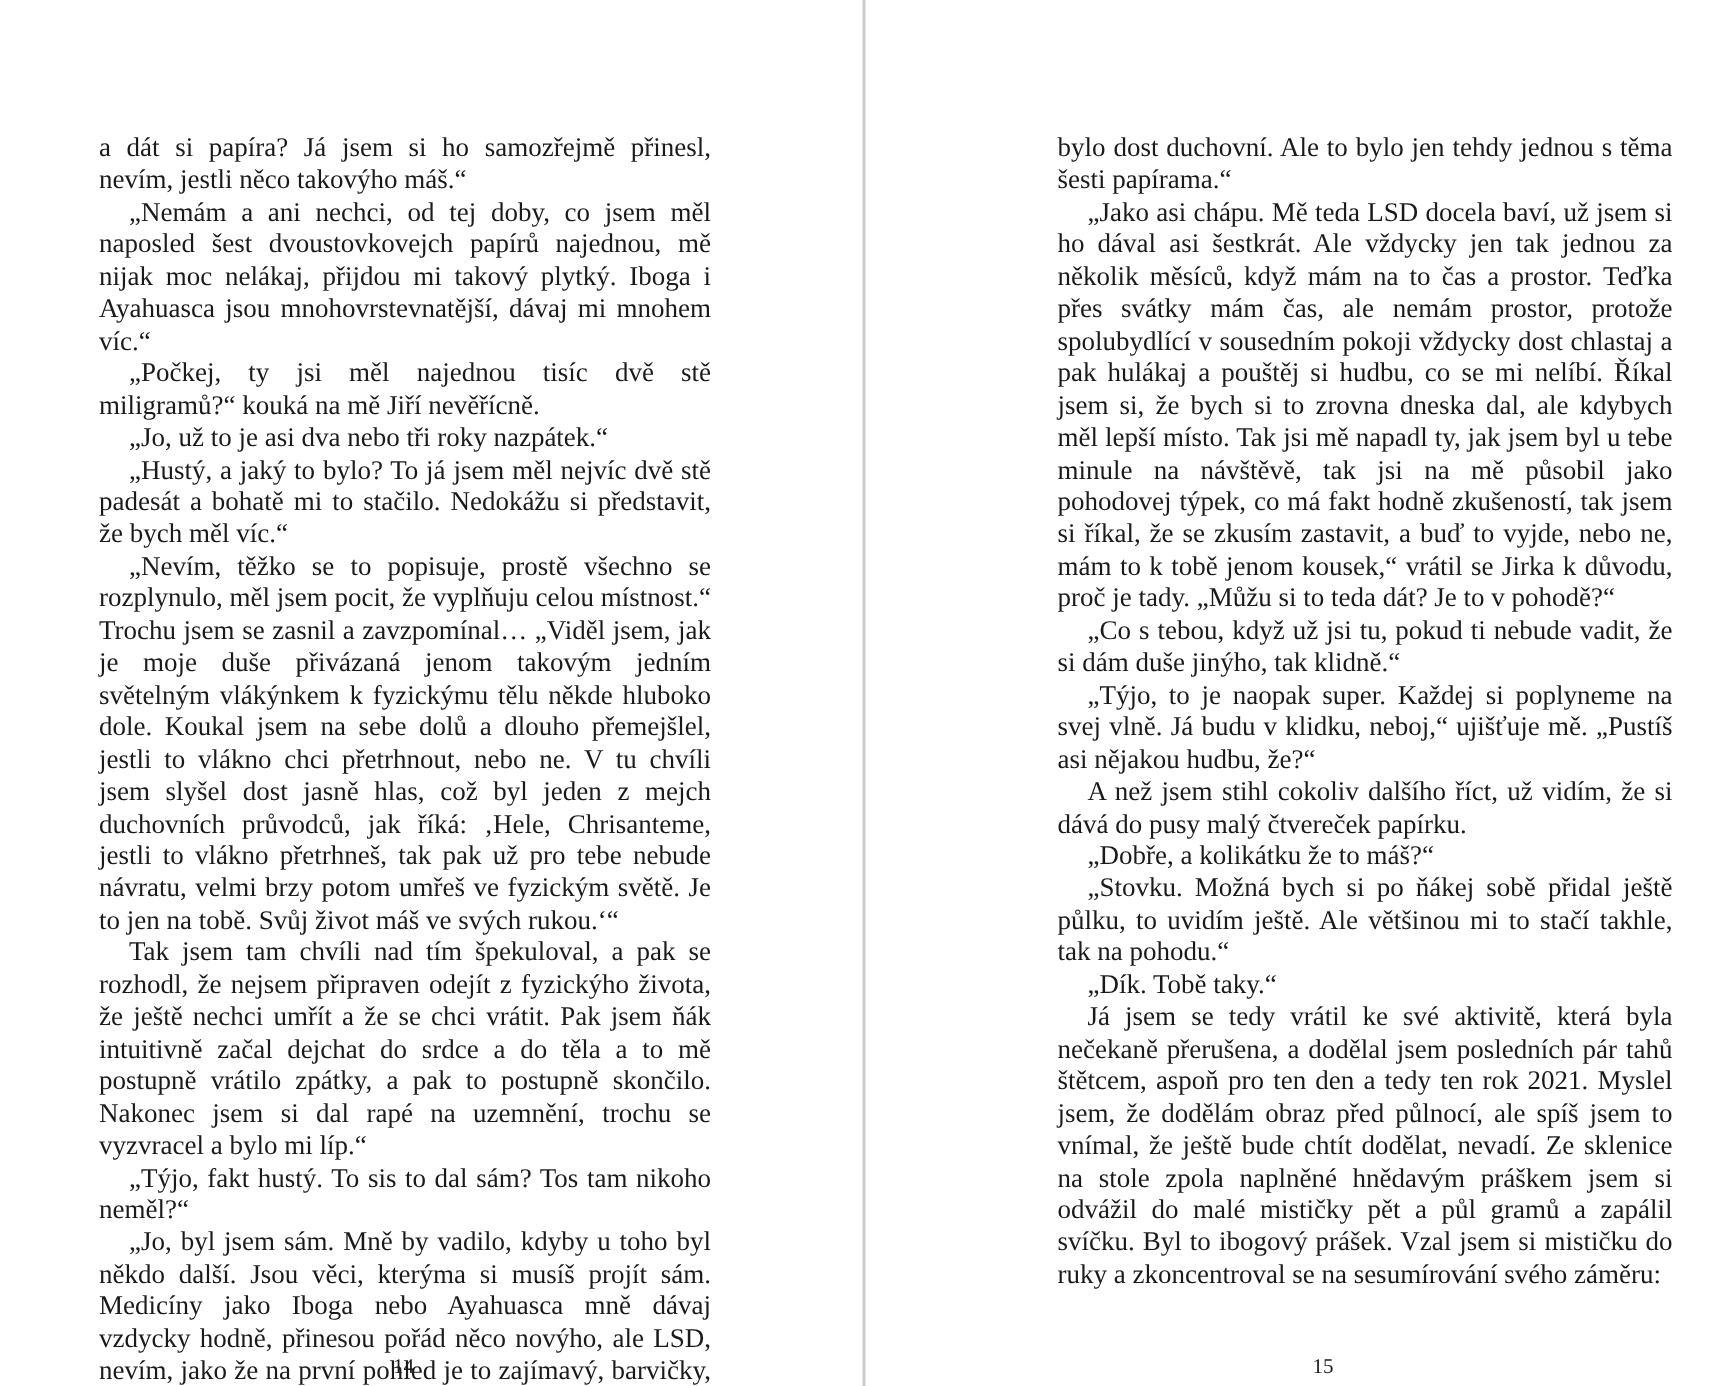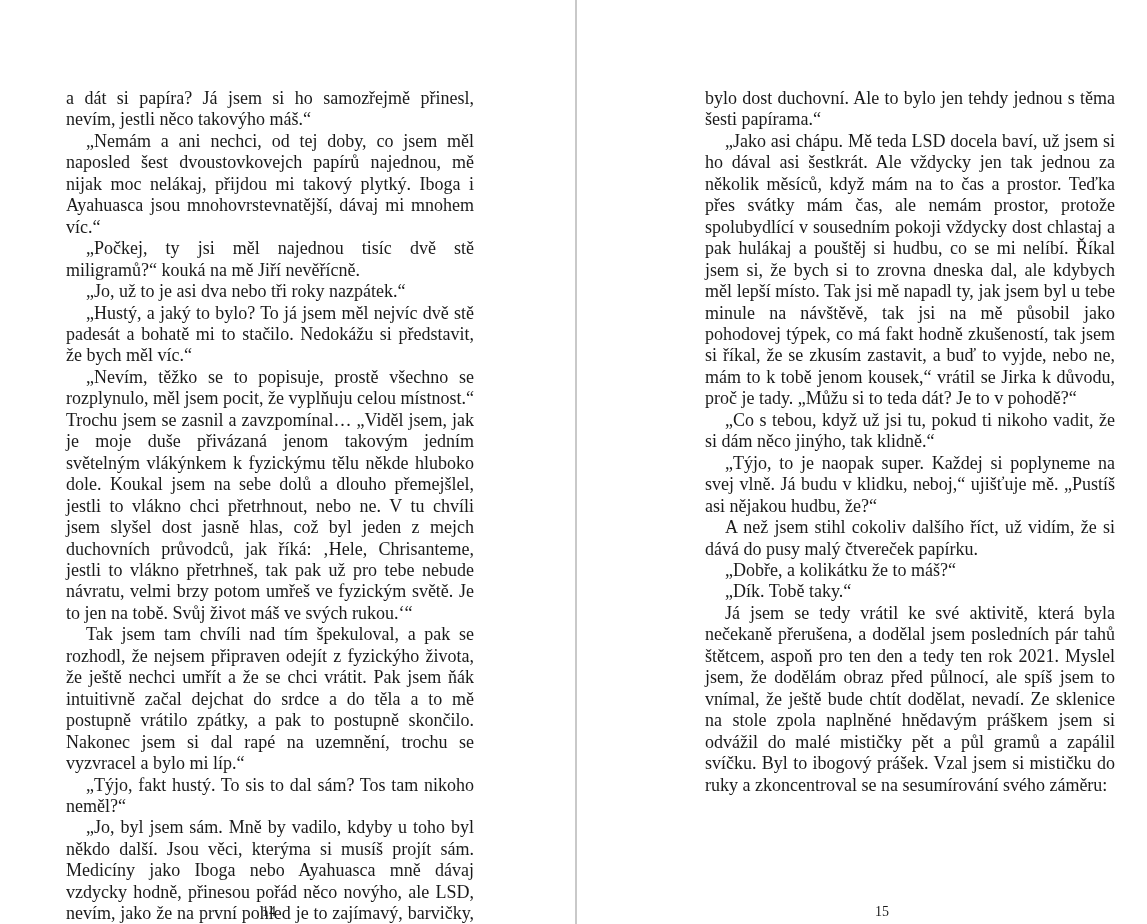--- a/index.html
+++ b/index.html
@@ -35,21 +35,22 @@
   </div>
   <div class="page-number">14</div>
 </div>
 
 <div class="divider"></div>
 
 <div class="page" id="page-right">
   <div class="text-block">
     <p class="para noindent">bylo dost duchovní. Ale to bylo jen tehdy jednou s těma šesti papírama.“</p>
     <p class="para">„Jako asi chápu. Mě teda LSD docela baví, už jsem si ho dával asi šestkrát. Ale vždycky jen tak jednou za několik měsíců, když mám na to čas a prostor. Teďka přes svátky mám čas, ale nemám prostor, protože spolubydlící v sousedním pokoji vždycky dost chlastaj a pak hulákaj a pouštěj si hudbu, co se mi nelíbí. Říkal jsem si, že bych si to zrovna dneska dal, ale kdybych měl lepší místo. Tak jsi mě napadl ty, jak jsem byl u tebe minule na návštěvě, tak jsi na mě působil jako pohodovej týpek, co má fakt hodně zkušeností, tak jsem si říkal, že se zkusím zastavit, a buď to vyjde, nebo ne, mám to k tobě jenom kousek,“ vrátil se Jirka k důvodu, proč je tady. „Můžu si to teda dát? Je to v pohodě?“</p>
-    <p class="para">„Co s tebou, když už jsi tu, pokud ti nikoho vadit, že si dám něco jinýho, tak klidně.“</p>
+    <p class="para">„Co s tebou, když už jsi tu, pokud ti nebude vadit, že si dám duše jinýho, tak klidně.“</p>
     <p class="para">„Týjo, to je naopak super. Každej si poplyneme na svej vlně. Já budu v klidku, neboj,“ ujišťuje mě. „Pustíš asi nějakou hudbu, že?“</p>
     <p class="para">A než jsem stihl cokoliv dalšího říct, už vidím, že si dává do pusy malý čtvereček papírku.</p>
     <p class="para">„Dobře, a kolikátku že to máš?“</p>
+    <p class="para">„Stovku. Možná bych si po ňákej sobě přidal ještě půlku, to uvidím ještě. Ale většinou mi to stačí takhle, tak na pohodu.“</p>
     <p class="para">„Dík. Tobě taky.“</p>
     <p class="para">Já jsem se tedy vrátil ke své aktivitě, která byla nečekaně přerušena, a dodělal jsem posledních pár tahů štětcem, aspoň pro ten den a tedy ten rok 2021. Myslel jsem, že dodělám obraz před půlnocí, ale spíš jsem to vnímal, že ještě bude chtít dodělat, nevadí. Ze sklenice na stole zpola naplněné hnědavým práškem jsem si odvážil do malé mističky pět a půl gramů a zapálil svíčku. Byl to ibogový prášek. Vzal jsem si mističku do ruky a zkoncentroval se na sesumírování svého záměru:</p>
   </div>
   <div class="page-number">15</div>
 </div>
 
 </body></html>

